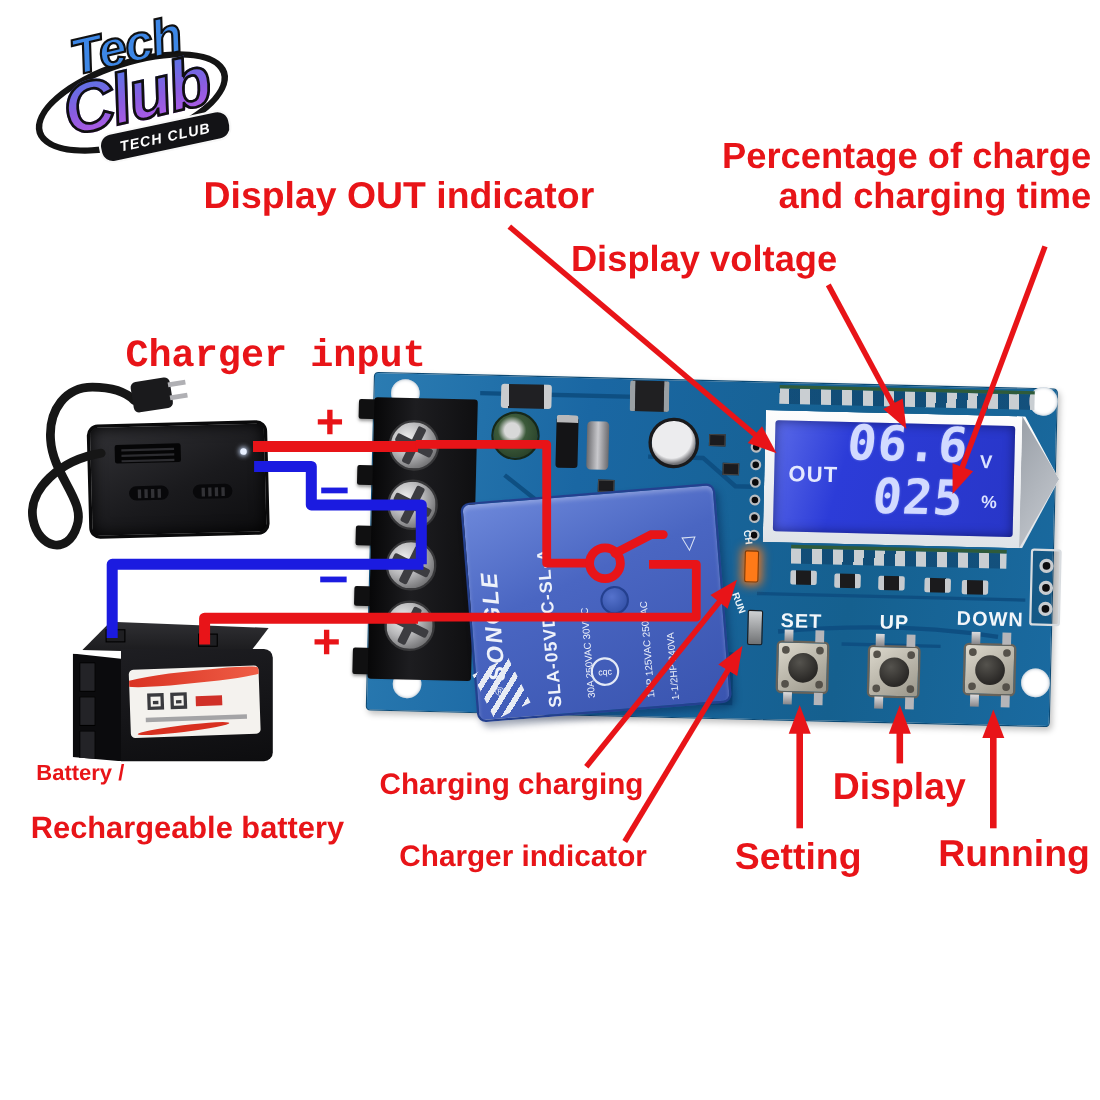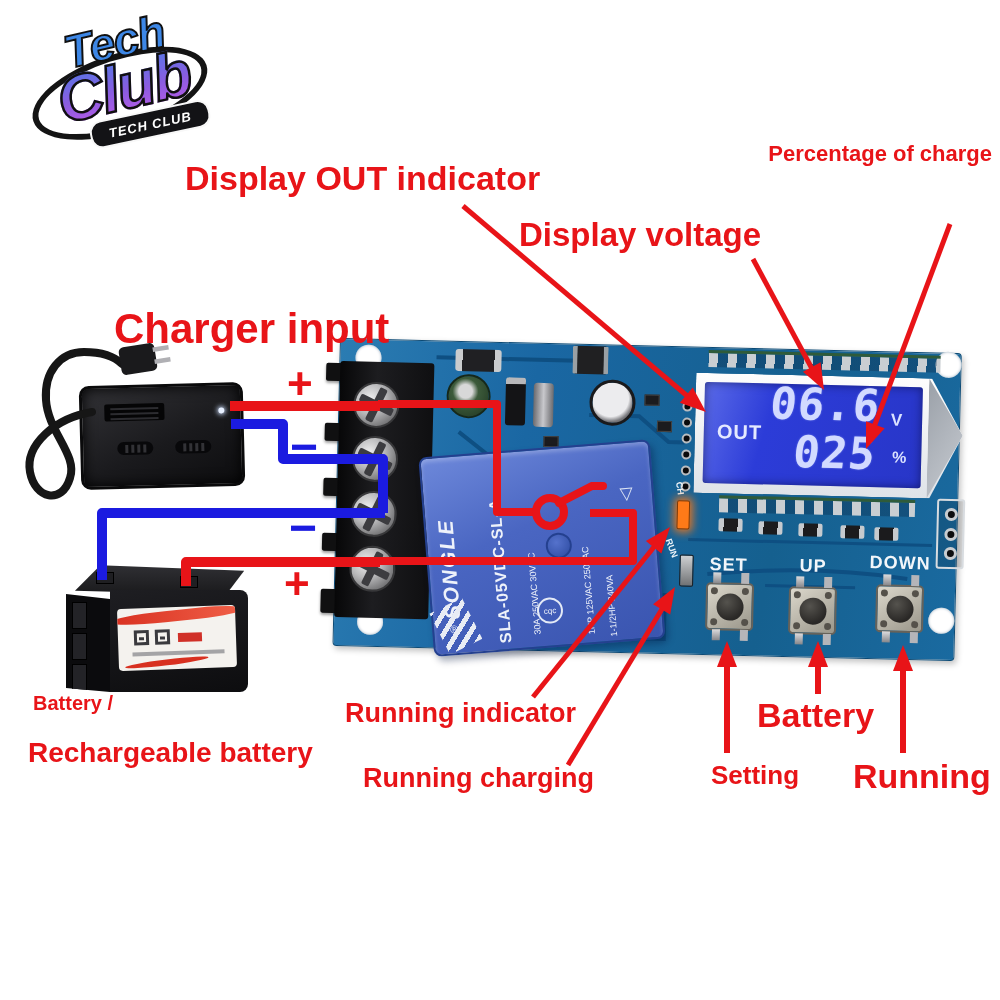--- a/index.html
+++ b/index.html
@@ -351,29 +351,30 @@
   <path d="M0 0 L-26 -10 L-26 10 Z" transform="translate(824,390) rotate(62)" fill="#e81418"></path>
   <path d="M0 0 L-26 -10 L-26 10 Z" transform="translate(866,449) rotate(111)" fill="#e81418"></path>
   <path d="M0 0 L-26 -10 L-26 10 Z" transform="translate(670,527) rotate(-51)" fill="#e81418"></path>
   <path d="M0 0 L-26 -10 L-26 10 Z" transform="translate(675,587) rotate(-59)" fill="#e81418"></path>
   <path d="M0 0 L-26 -10 L-26 10 Z" transform="translate(727,641) rotate(-90)" fill="#e81418"></path>
   <path d="M0 0 L-26 -10 L-26 10 Z" transform="translate(818,641) rotate(-90)" fill="#e81418"></path>
   <path d="M0 0 L-26 -10 L-26 10 Z" transform="translate(903,645) rotate(-90)" fill="#e81418"></path>
 </svg>
 
 <div class="lab" style="left:185px;top:160px;font-size:34px;">Display OUT indicator</div>
-<div class="lab" style="right:8px;top:142px;font-size:22px;text-align:right;margin-left:16px;">
+<div class="lab" style="right:8px;top:124px;font-size:33px;text-align:right;margin-left:16px;">
   <div>Percentage of charge</div>
+  <div>and charging time</div>
 </div>
 <div class="lab" style="left:519px;top:217px;font-size:33px;">Display voltage</div>
-<div class="lab" style="left:114px;top:306px;font-size:42px;">Charger input</div>
+<div class="lab" style="left:114px;top:306px;font-size:35px;font-family:Liberation Mono, monospace;">Charger input</div>
 <div class="lab" style="left:33px;top:693px;font-size:20px;">Battery /</div>
 <div class="lab" style="left:28px;top:738px;font-size:28px;">Rechargeable battery</div>
-<div class="lab" style="left:345px;top:699px;font-size:27px;">Running indicator</div>
-<div class="lab" style="left:363px;top:764px;font-size:27px;">Running charging</div>
-<div class="lab" style="left:711px;top:761px;font-size:26px;">Setting</div>
-<div class="lab" style="left:757px;top:697px;font-size:34px;">Battery</div>
+<div class="lab" style="left:345px;top:699px;font-size:27px;">Charging charging</div>
+<div class="lab" style="left:363px;top:764px;font-size:27px;">Charger indicator</div>
+<div class="lab" style="left:668px;top:761px;font-size:34px;">Setting</div>
+<div class="lab" style="left:757px;top:697px;font-size:34px;">Display</div>
 <div class="lab" style="left:853px;top:758px;font-size:34px;">Running</div>
 
 <div class="sign" style="left:287px;top:362px;font-size:44px;color:#e81418;">+</div>
 <div class="sign" style="left:290px;top:423px;font-size:48px;color:#1b1be0;">−</div>
 <div class="sign" style="left:289px;top:504px;font-size:48px;color:#1b1be0;">−</div>
 <div class="sign" style="left:284px;top:562px;font-size:44px;color:#e81418;">+</div>
 
 </body></html>

